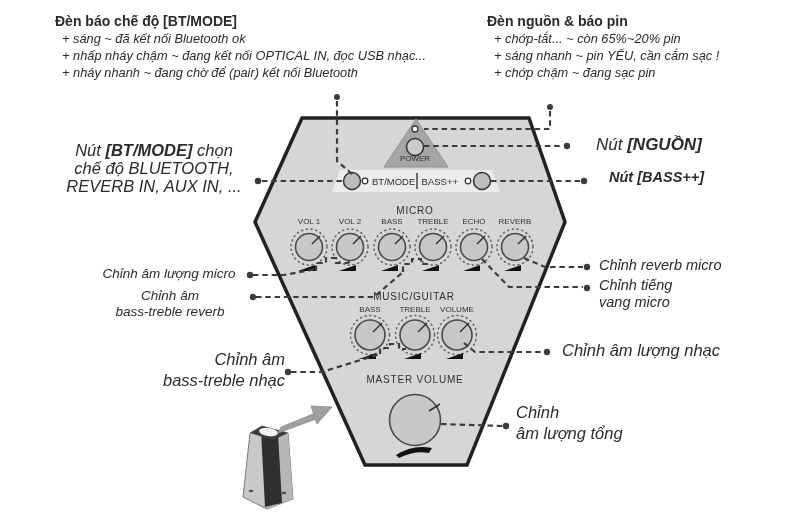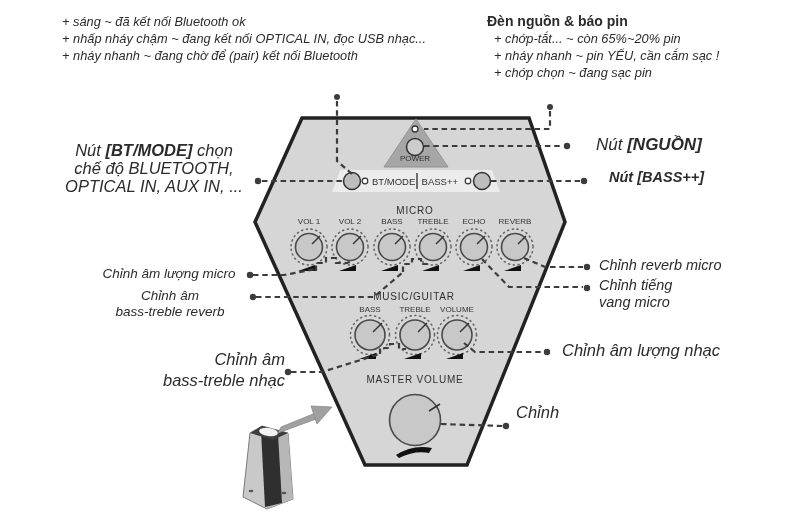--- a/index.html
+++ b/index.html
@@ -173,36 +173,37 @@
       <ellipse cx="251" cy="491" rx="2.4" ry="1.2" fill="#555"></ellipse>
       <ellipse cx="284" cy="493" rx="2.4" ry="1.2" fill="#555"></ellipse>
     </g>
     <g>
       <polygon points="278,433 281,427 318,412 316,419" fill="#a0a0a0" stroke="#8a8a8a" stroke-width="0.8"></polygon>
       <polygon points="311,406 332,407 317,424" fill="#a0a0a0" stroke="#8a8a8a" stroke-width="0.8"></polygon>
     </g>
   </svg>
 
   <div class="abs" style="left:55px;top:13px;">
+    <div class="note-title">Đèn báo chế độ [BT/MODE]</div>
     <div class="note-line">+ sáng ~ đã kết nối Bluetooth ok</div>
     <div class="note-line">+ nhấp nháy chậm ~ đang kết nối OPTICAL IN, đọc USB nhạc...</div>
     <div class="note-line">+ nháy nhanh ~ đang chờ để (pair) kết nối Bluetooth</div>
   </div>
 
   <div class="abs" style="left:487px;top:13px;">
     <div class="note-title">Đèn nguồn &amp; báo pin</div>
     <div class="note-line">+ chớp-tắt... ~ còn 65%~20% pin</div>
-    <div class="note-line">+ nháy nhanh ~ pin YẾU, cần cắm sạc !</div>
-    <div class="note-line">+ chớp chọn ~ đang sạc pin</div>
+    <div class="note-line">+ sáng nhanh ~ pin YẾU, cần cắm sạc !</div>
+    <div class="note-line">+ chớp chậm ~ đang sạc pin</div>
   </div>
 
   <div class="abs bt-note" style="left:58px;top:141px;width:192px;">
     <div><span>Nút </span><b>[BT/MODE]</b><span> chọn</span></div>
     <div>chế độ BLUETOOTH,</div>
-    <div>OPTICAL IN, AUX IN, ...</div>
+    <div>REVERB IN, AUX IN, ...</div>
   </div>
 
   <div class="abs power-note" style="left:576px;top:135px;">
     <span>Nút </span><b>[NGUỒN]</b>
   </div>
 
   <div class="abs bassplus-note" style="left:597px;top:168px;margin-left:12px;">
     <div>Nút [BASS++]</div>
   </div>
 
@@ -228,15 +229,16 @@
     <div>Chỉnh âm</div>
     <div>bass-treble nhạc</div>
   </div>
 
   <div class="abs big-note" style="left:562px;top:340px;">
     <div>Chỉnh âm lượng nhạc</div>
   </div>
 
   <div class="abs big-note" style="left:516px;top:402px;">
     <div>Chỉnh</div>
+    <div>âm lượng tổng</div>
   </div>
 
 </div>
 
 </body></html>

